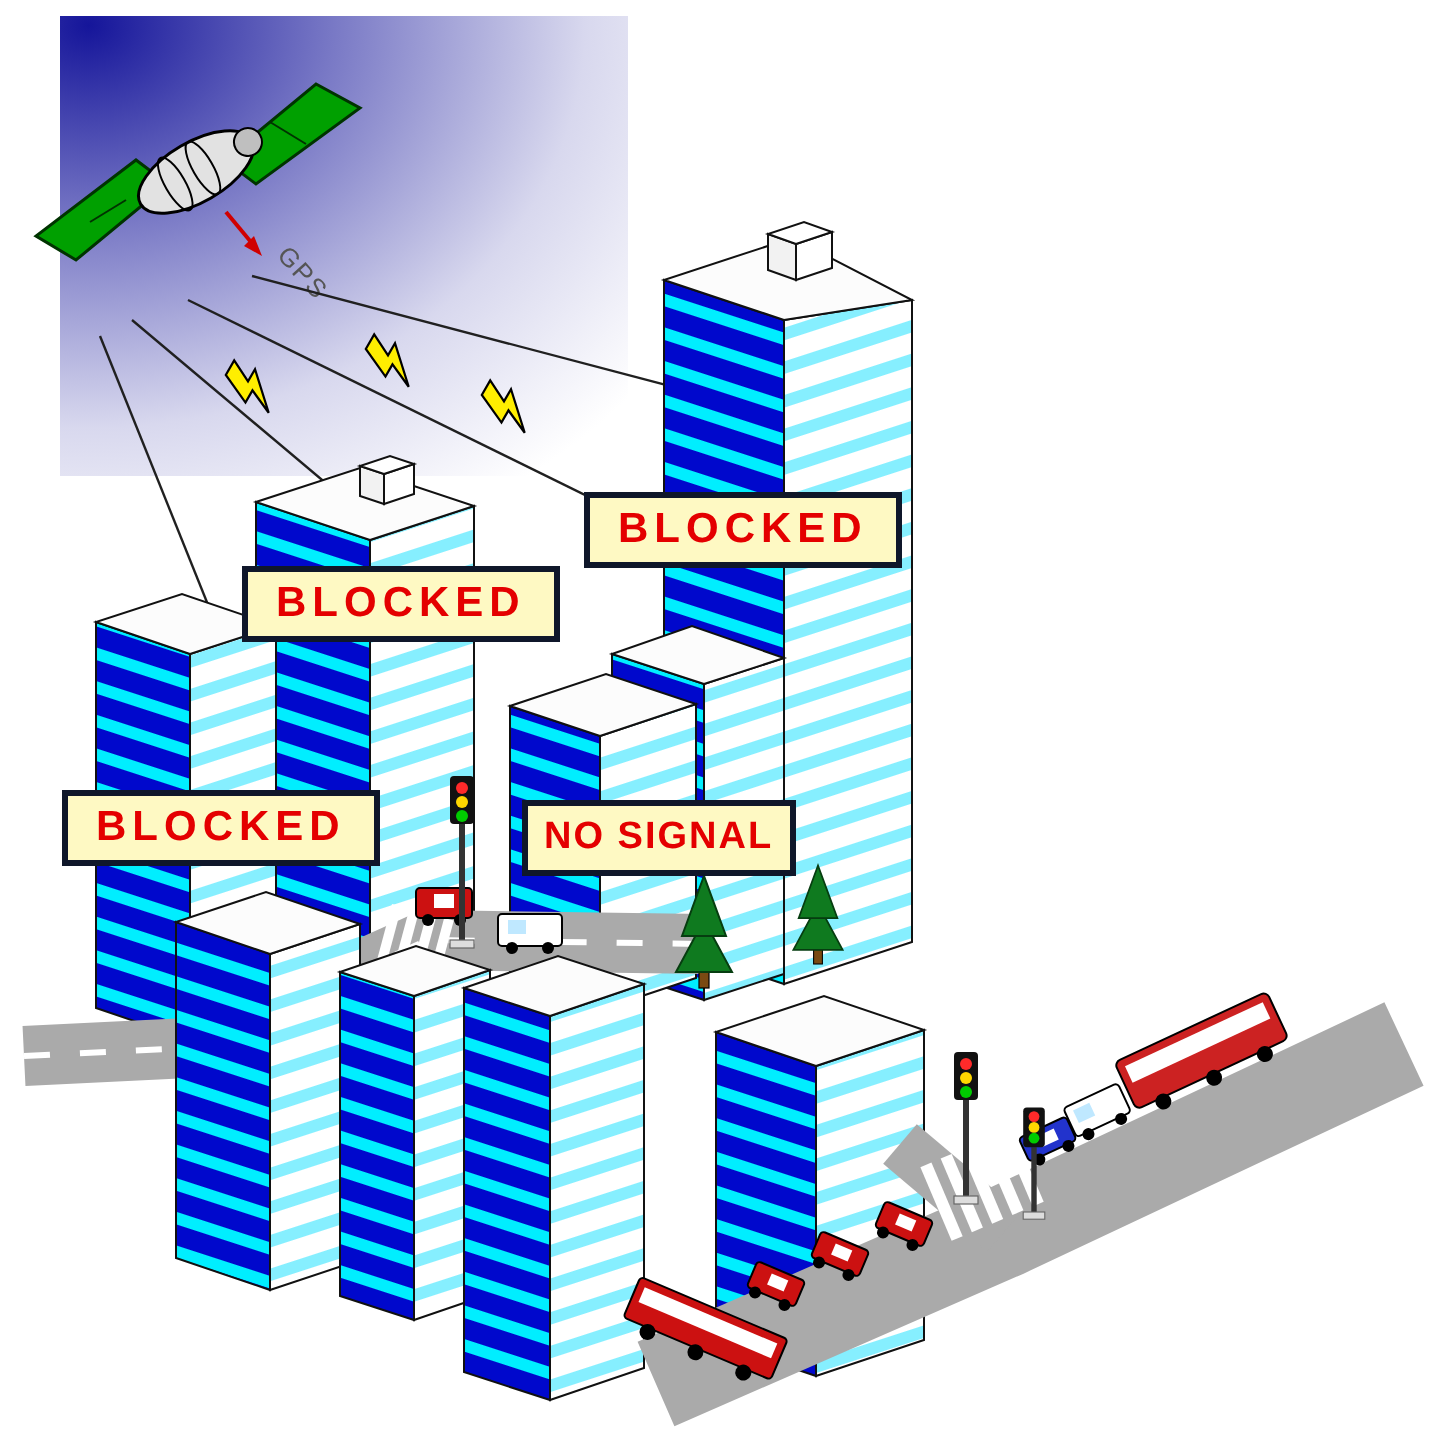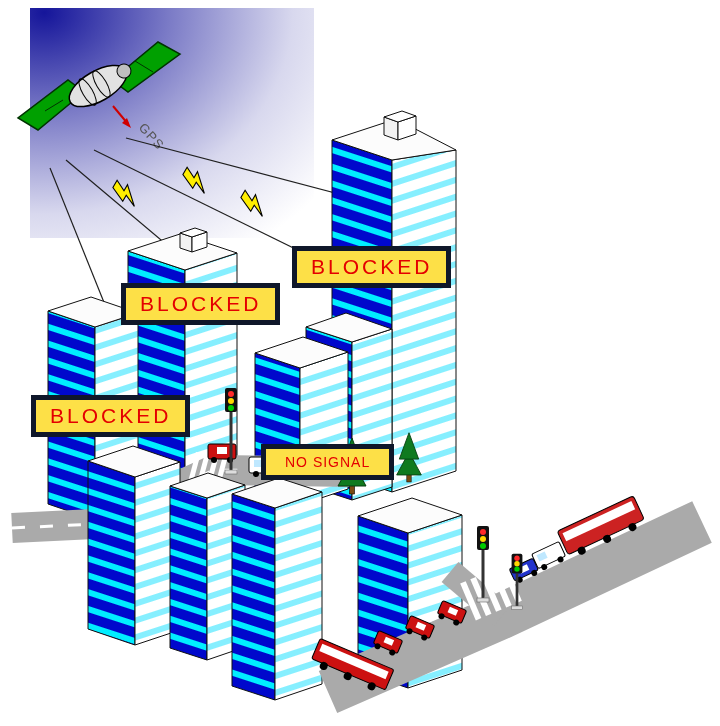--- a/index.html
+++ b/index.html
@@ -1,21 +1,21 @@
 <!DOCTYPE html>
 <html><head>
 <meta charset="utf-8">
 <style>
   html,body{margin:0;padding:0;background:#fff;}
   .stage{position:relative;width:720px;height:726px;background:#ffffff;overflow:hidden;
          font-family:"Liberation Sans",sans-serif;}
   .stage svg{position:absolute;left:0;top:0;}
-  .tag{position:absolute;background:#fde047;border:5px solid #0f172a;color:#e40000;
-       font-weight:normal;font-size:21px;letter-spacing:3px;padding:4px 14px;white-space:nowrap;}
-  .tag--tight{font-size:14px;letter-spacing:1px;padding:5px 19px;margin-top:44px;}
+  .tag{position:absolute;background:#fef9c3;border:3px solid #0f172a;color:#e40000;
+       font-weight:bold;font-size:21px;letter-spacing:3px;padding:4px 14px;white-space:nowrap;}
+  .tag--tight{font-size:19px;letter-spacing:1px;padding:5px 8px;}
 </style>
 </head>
 <body>
 
 <div class="stage">
 
 <svg width="720" height="726" viewBox="0 0 720 726">
   <defs>
     <radialGradient id="sky" cx="0.05" cy="0.02" r="1.25">
       <stop offset="0" stop-color="#15159a"></stop>

